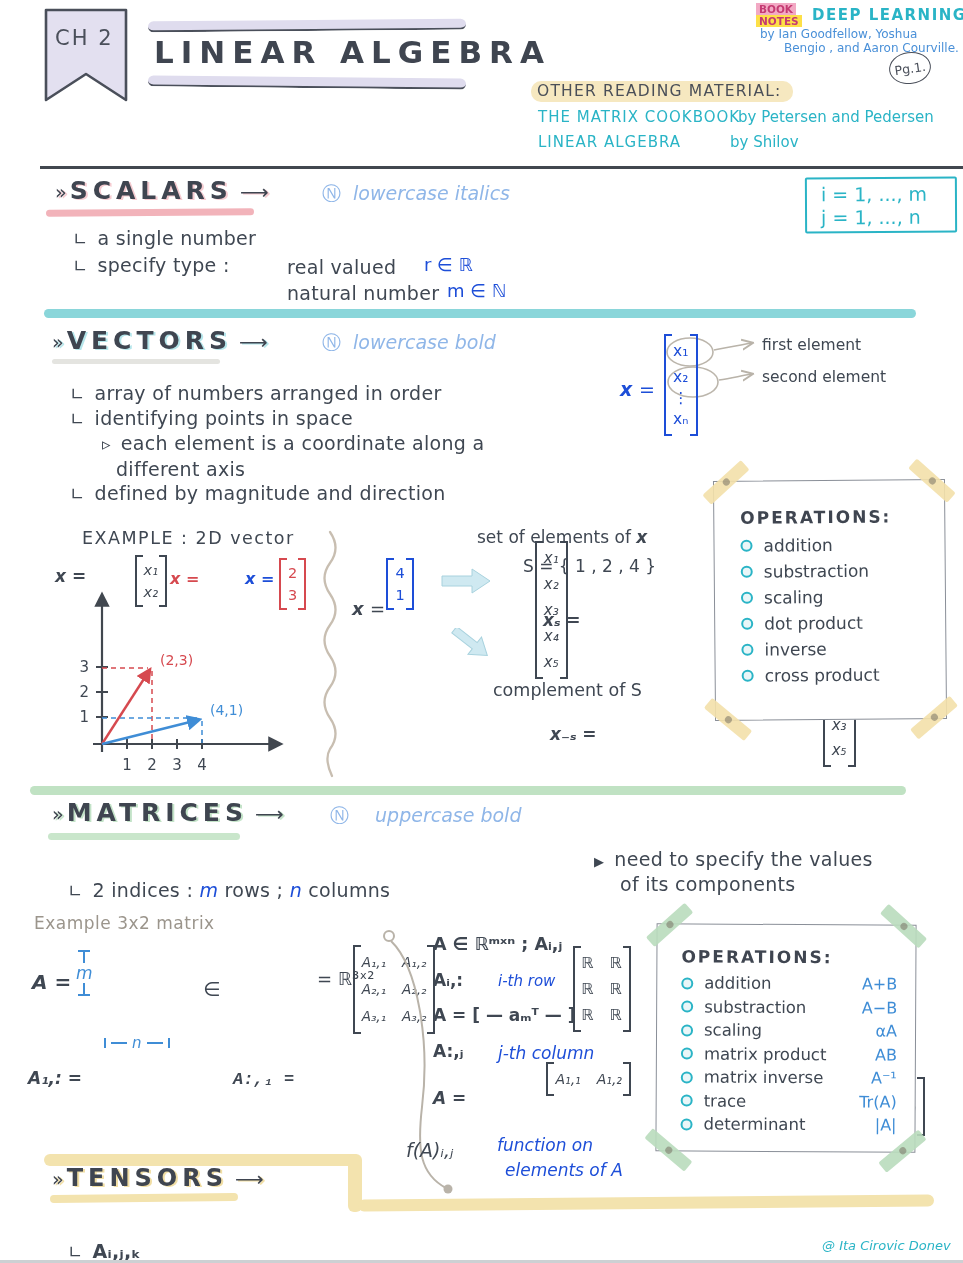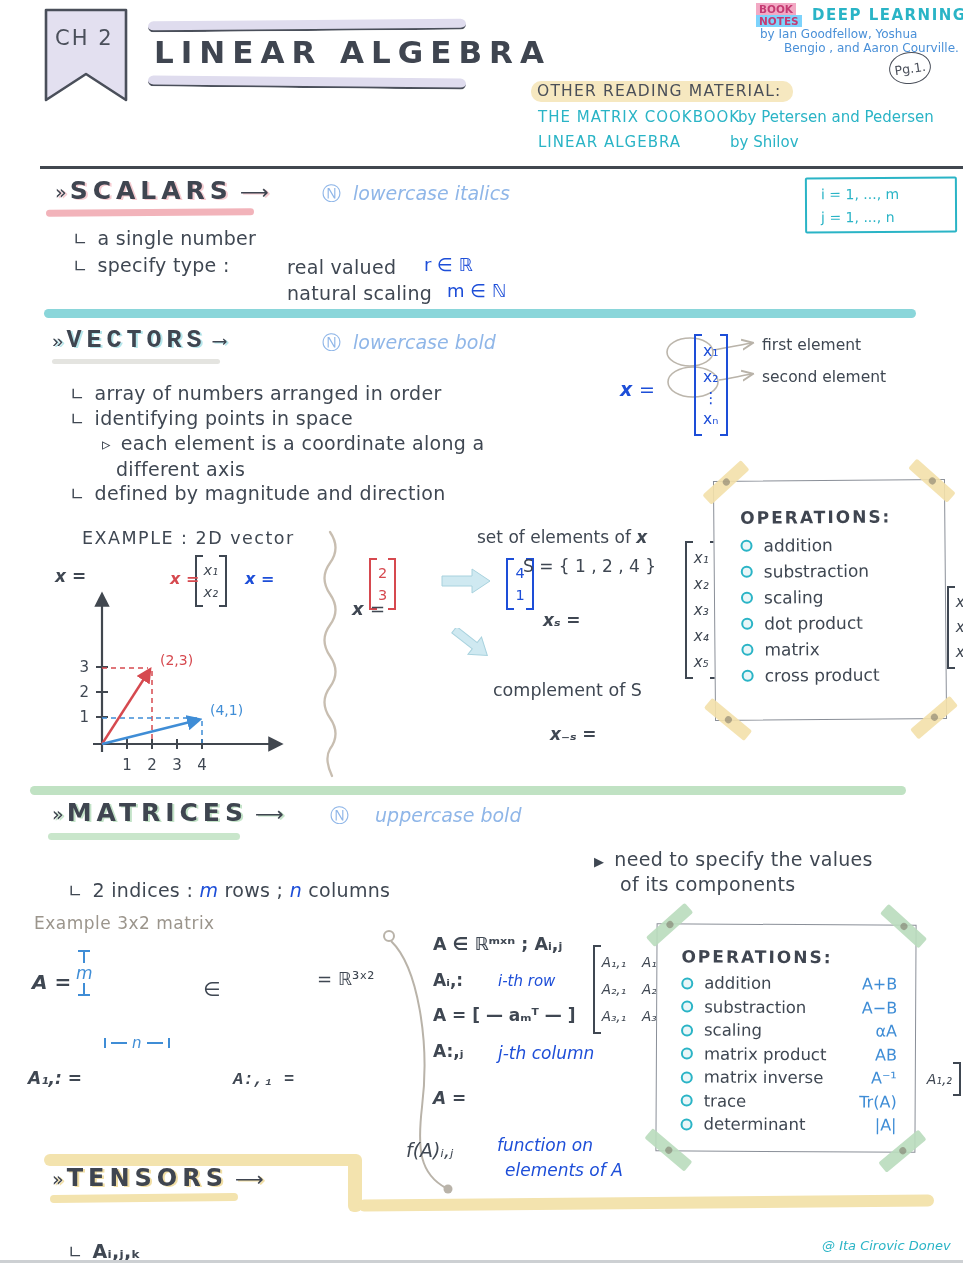--- a/index.html
+++ b/index.html
@@ -25,21 +25,21 @@
   .hl-matrices{text-shadow:2px 1px 0 rgba(135,200,145,.5);}
   .hl-tensors{text-shadow:2px 1px 0 rgba(230,195,90,.55);}
 
   .underbar{position:absolute;border-radius:5px;}
 
   .bullet-line{font-size:19px;letter-spacing:.3px;color:#3f4752;white-space:nowrap;}
   .bullet-glyph{margin-right:10px;font-size:17px;}
 
   
   .mat{display:inline-flex;flex-direction:column;align-items:center;padding:4px 9px;position:relative;
-       font-size:15px;line-height:1.55;white-space:nowrap;margin-left:30px;}
+       font-size:15px;line-height:1.55;white-space:nowrap;}
   .mat::before{content:"";position:absolute;left:0;top:0;bottom:0;width:6px;
        border:2px solid currentColor;border-right:none;}
   .mat::after{content:"";position:absolute;right:0;top:0;bottom:0;width:6px;
        border:2px solid currentColor;border-left:none;}
   .mrow{display:flex;gap:16px;}
 
   
   .note-box{position:absolute;background:#ffffff;border:1.6px solid #8a8f98;}
   .tape{position:absolute;border-radius:2px;}
   .tape::after{content:"";position:absolute;left:50%;top:50%;width:7px;height:7px;margin:-3.5px 0 0 -3.5px;
@@ -73,21 +73,21 @@
   <div class="abs nowrap" style="left:55px;top:26px;font-size:21px;color:#4a4f5a;letter-spacing:2px;">CH 2</div>
 
   <div class="abs" style="left:148px;top:20px;width:318px;">
     <div style="height:9px;background:#dfdcee;border-radius:6px;border-bottom:2.4px solid #4a4f5a;transform:rotate(-0.5deg);"></div>
     <div class="abs nowrap" style="left:6px;top:14px;font-size:31px;font-weight:700;letter-spacing:7px;color:#3f4550;">LINEAR ALGEBRA</div>
     <div style="margin-top:46px;height:9px;background:#dfdcee;border-radius:6px;border-bottom:2.4px solid #4a4f5a;transform:rotate(0.6deg);"></div>
   </div>
 
   <div class="abs" style="left:756px;top:3px;font-size:10.5px;font-weight:700;color:#c43a72;line-height:12px;">
     <span style="background:#f2a9c4;padding:0 3px;display:inline-block;">BOOK</span><br>
-    <span style="background:#7dd3fc;padding:0 3px;display:inline-block;">NOTES</span>
+    <span style="background:#fde047;padding:0 3px;display:inline-block;">NOTES</span>
   </div>
   <div class="abs teal nowrap" style="left:812px;top:6px;font-size:15px;font-weight:600;letter-spacing:1.5px;">DEEP LEARNING</div>
   <div class="abs nowrap" style="left:760px;top:27px;font-size:12px;color:#4a90d8;">by  Ian Goodfellow, Yoshua</div>
   <div class="abs nowrap" style="left:784px;top:41px;font-size:12px;color:#4a90d8;">Bengio , and Aaron Courville.</div>
   <div class="abs" style="left:889px;top:52px;width:40px;height:30px;border:1.7px solid #4a4f5a;border-radius:50%;
               display:flex;align-items:center;justify-content:center;font-size:12.5px;color:#4a4f5a;transform:rotate(-8deg);">Pg.1.</div>
 
   <div class="abs nowrap" style="left:531px;top:81px;font-size:15.5px;letter-spacing:1.2px;color:#4a4f58;background:#f6e8c0;
               padding:1px 12px 2px 6px;border-radius:10px;">OTHER READING MATERIAL:</div>
   <div class="abs teal nowrap" style="left:538px;top:108px;font-size:15px;letter-spacing:1px;">THE MATRIX COOKBOOK</div>
@@ -100,38 +100,38 @@
   
   <div class="abs sec-heading hl-scalars" style="left:55px;top:176px;">
     <span class="arrow-pre">»</span><span>SCALARS</span><span class="arrow-post">⟶</span>
   </div>
   <div class="underbar" style="left:46px;top:209px;width:208px;height:7px;background:#f2b3ba;transform:rotate(-0.4deg);"></div>
   <div class="abs lblue nowrap" style="left:322px;top:181px;font-size:19px;">
     <span>Ⓝ</span>
     <span class="it" style="margin-left:6px;">lowercase italics</span>
   </div>
   <div class="abs" style="left:805px;top:177px;width:152px;height:56px;border:2px solid #2ab4c6;border-radius:2px;
-              transform:rotate(-0.3deg);color:#2ab4c6;font-size:14px;line-height:23px;padding:4px 0 0 14px;box-sizing:border-box;">
+              transform:rotate(-0.3deg);color:#2ab4c6;font-size:19px;line-height:23px;padding:4px 0 0 14px;box-sizing:border-box;">
     <div>i = 1, ..., m</div>
     <div>j = 1, ..., n</div>
   </div>
   <div class="abs bullet-line" style="left:73px;top:227px;">
     <span class="bullet-glyph">∟</span><span>a single number</span>
   </div>
   <div class="abs bullet-line" style="left:73px;top:254px;">
     <span class="bullet-glyph">∟</span><span>specify type :</span>
   </div>
   <div class="abs bullet-line" style="left:287px;top:256px;">real valued</div>
   <div class="abs blue nowrap" style="left:424px;top:254px;font-size:18px;">r ∈ ℝ</div>
-  <div class="abs bullet-line" style="left:287px;top:282px;">natural scaling</div>
+  <div class="abs bullet-line" style="left:287px;top:282px;">natural number</div>
   <div class="abs blue nowrap" style="left:447px;top:280px;font-size:18px;">m ∈ ℕ</div>
 
   
   <div class="abs" style="left:44px;top:309px;width:872px;height:9px;background:#8ad6da;border-radius:5px;"></div>
-  <div class="abs sec-heading hl-vectors" style="left:52px;top:326px;font-family:Liberation Mono, monospace;">
+  <div class="abs sec-heading hl-vectors" style="left:52px;top:326px;">
     <span class="arrow-pre">»</span><span>VECTORS</span><span class="arrow-post">⟶</span>
   </div>
   <div class="underbar" style="left:52px;top:359px;width:168px;height:5px;background:#e4e4e0;"></div>
   <div class="abs lblue nowrap" style="left:322px;top:330px;font-size:19px;">
     <span>Ⓝ</span>
     <span class="it" style="margin-left:6px;">lowercase bold</span>
   </div>
 
   
   <svg class="abs" style="left:640px;top:330px" width="320" height="120" viewBox="0 0 320 120">
@@ -288,21 +288,21 @@
       <div class="opitem">
           <span class="opdot"></span>
           <span>scaling</span>
         </div>
       <div class="opitem">
           <span class="opdot"></span>
           <span>dot product</span>
         </div>
       <div class="opitem">
           <span class="opdot"></span>
-          <span>matrix</span>
+          <span>inverse</span>
         </div>
       <div class="opitem">
           <span class="opdot"></span>
           <span>cross product</span>
         </div>
     </div>
   </div>
 
   
   <div class="abs" style="left:30px;top:786px;width:876px;height:9px;background:#c0e2c3;border-radius:5px;"></div>

